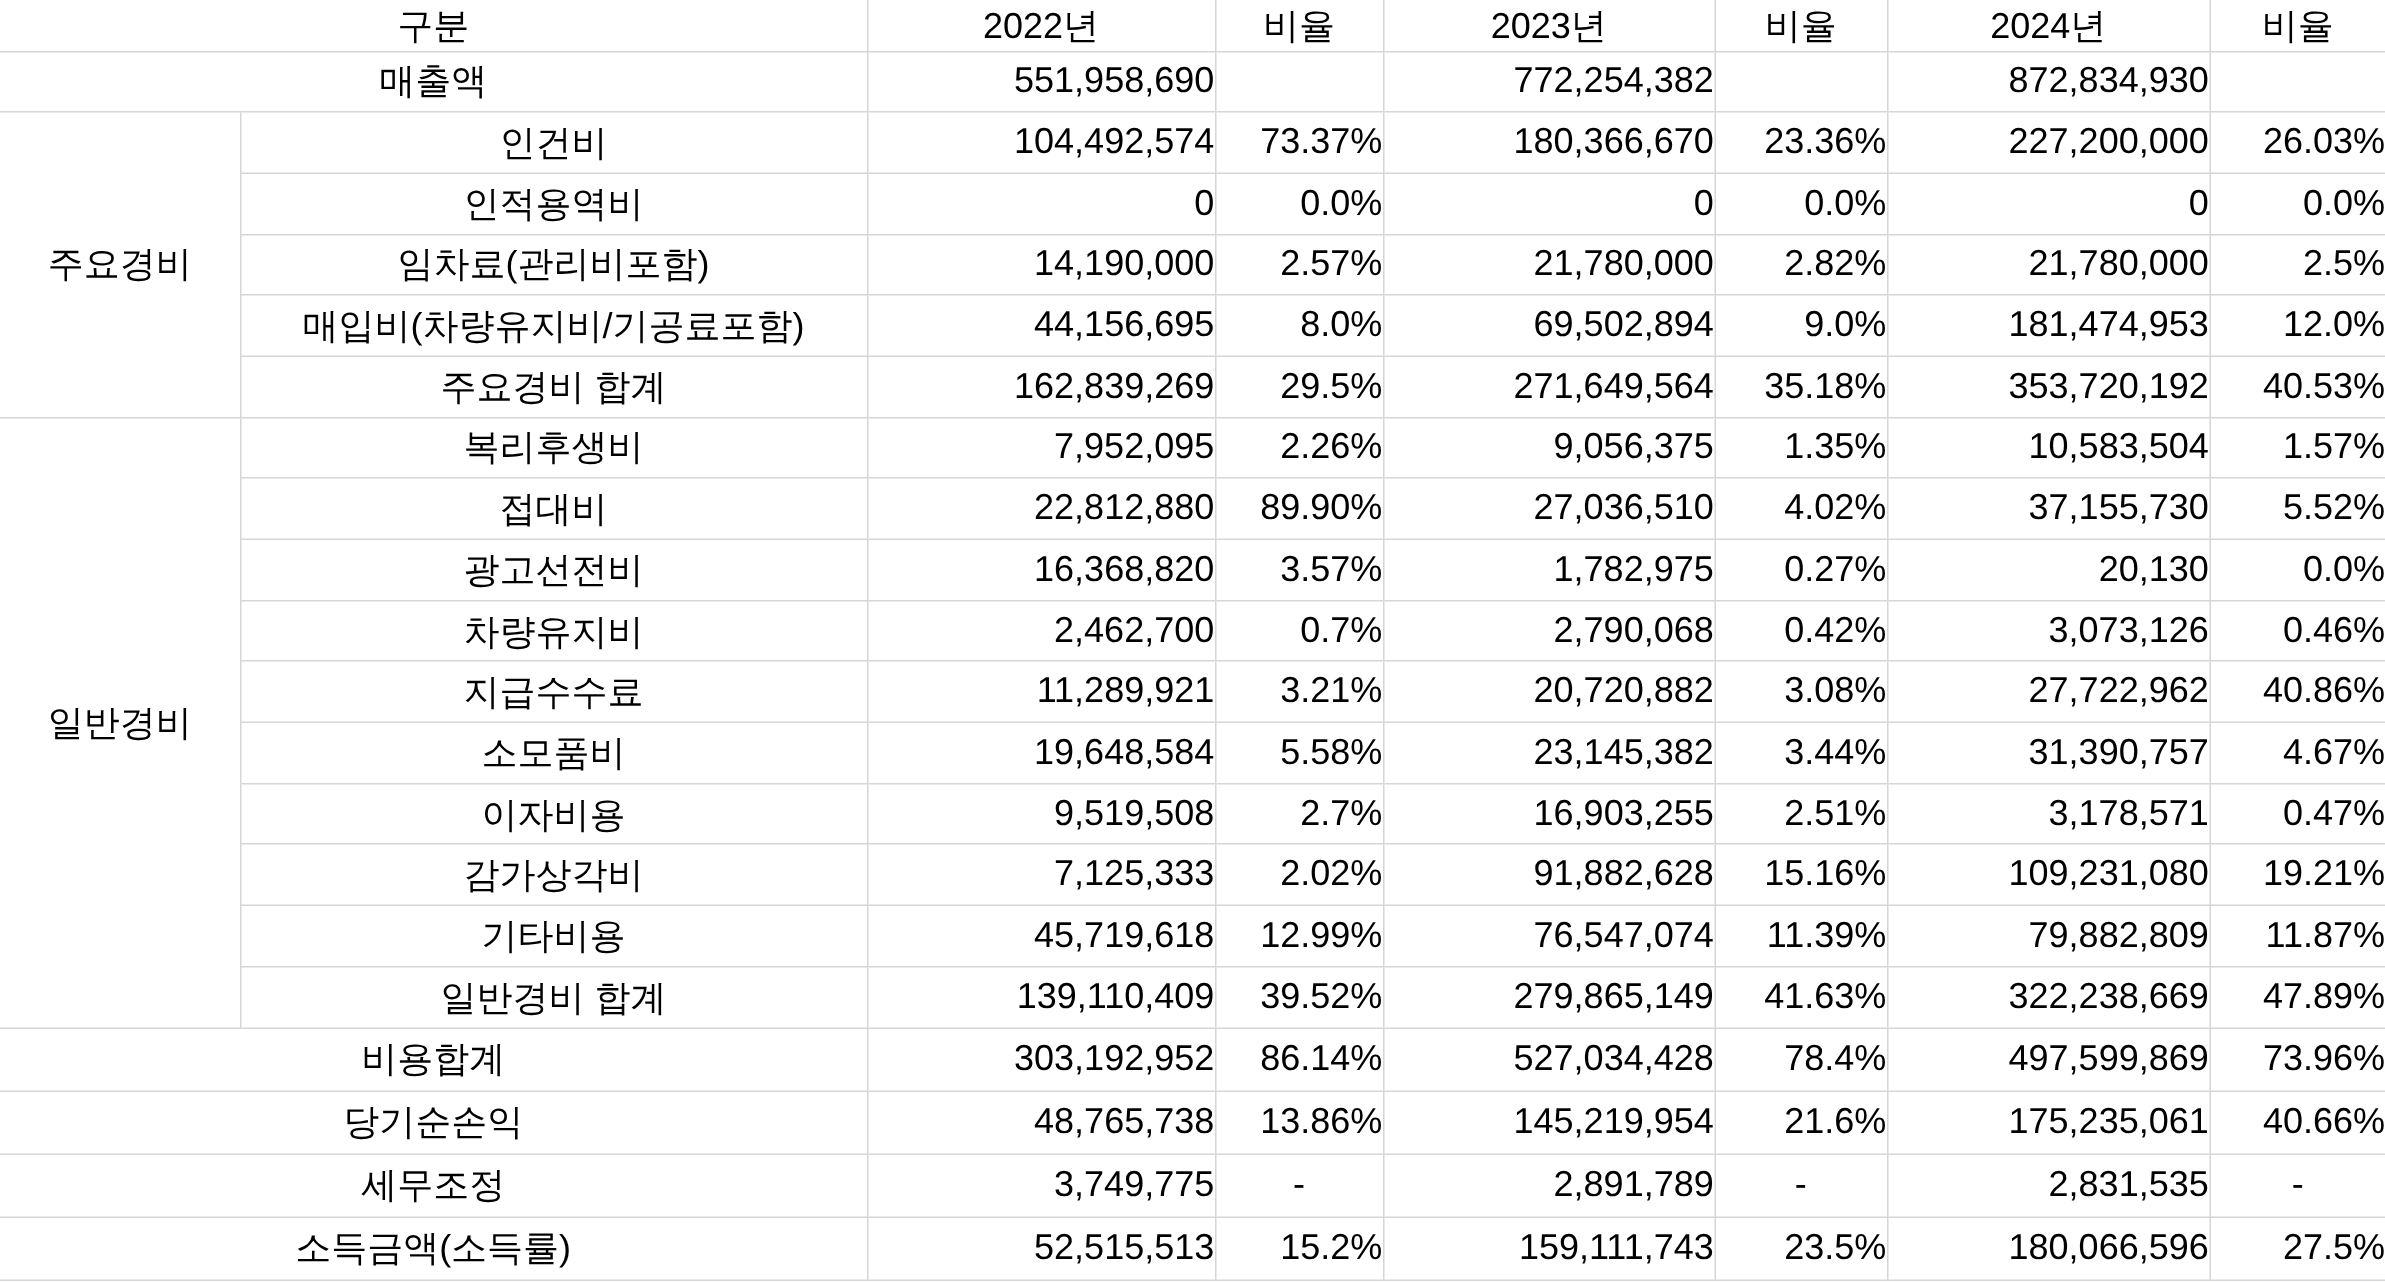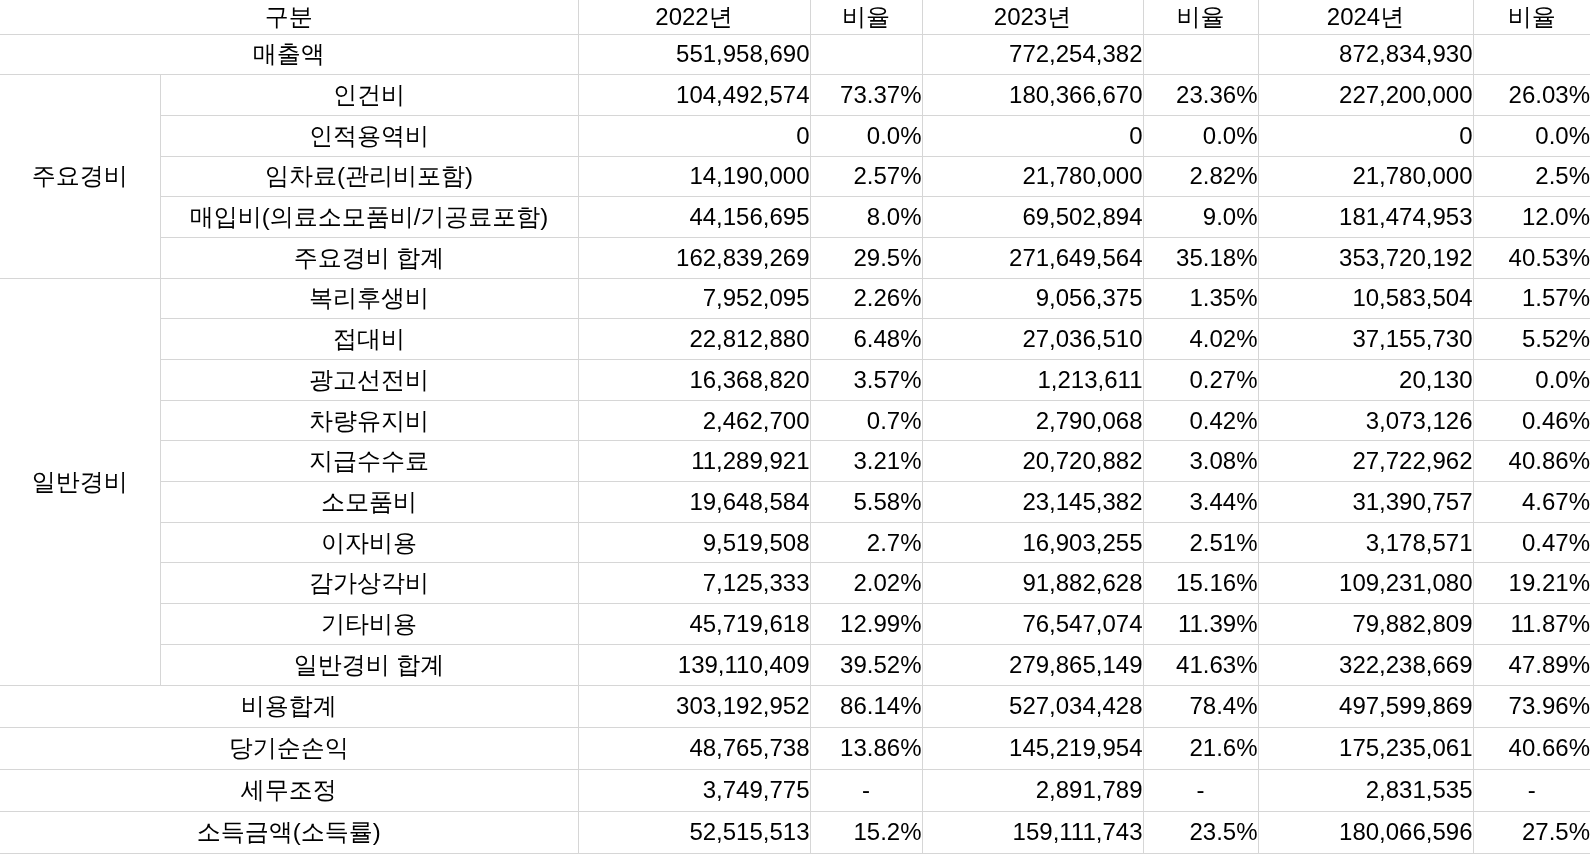--- a/index.html
+++ b/index.html
@@ -90,21 +90,21 @@
       <tr>
         <td class="label-cell">임차료(관리비포함)</td>
         <td class="num-cell">14,190,000</td>
         <td class="ratio-cell">2.57%</td>
         <td class="num-cell">21,780,000</td>
         <td class="ratio-cell">2.82%</td>
         <td class="num-cell">21,780,000</td>
         <td class="ratio-cell">2.5%</td>
       </tr>
       <tr>
-        <td class="label-cell">매입비(의료소모품비/기공료포함)</td>
+        <td class="label-cell">매입비(차량유지비/기공료포함)</td>
         <td class="num-cell">44,156,695</td>
         <td class="ratio-cell">8.0%</td>
         <td class="num-cell">69,502,894</td>
         <td class="ratio-cell">9.0%</td>
         <td class="num-cell">181,474,953</td>
         <td class="ratio-cell">12.0%</td>
       </tr>
       <tr>
         <td class="label-cell">주요경비 합계</td>
         <td class="num-cell">162,839,269</td>
@@ -120,31 +120,31 @@
         <td class="num-cell">7,952,095</td>
         <td class="ratio-cell">2.26%</td>
         <td class="num-cell">9,056,375</td>
         <td class="ratio-cell">1.35%</td>
         <td class="num-cell">10,583,504</td>
         <td class="ratio-cell">1.57%</td>
       </tr>
       <tr>
         <td class="label-cell">접대비</td>
         <td class="num-cell">22,812,880</td>
-        <td class="ratio-cell">6.48%</td>
+        <td class="ratio-cell">89.90%</td>
         <td class="num-cell">27,036,510</td>
         <td class="ratio-cell">4.02%</td>
         <td class="num-cell">37,155,730</td>
         <td class="ratio-cell">5.52%</td>
       </tr>
       <tr>
         <td class="label-cell">광고선전비</td>
         <td class="num-cell">16,368,820</td>
         <td class="ratio-cell">3.57%</td>
-        <td class="num-cell">1,213,611</td>
+        <td class="num-cell">1,782,975</td>
         <td class="ratio-cell">0.27%</td>
         <td class="num-cell">20,130</td>
         <td class="ratio-cell">0.0%</td>
       </tr>
       <tr>
         <td class="label-cell">차량유지비</td>
         <td class="num-cell">2,462,700</td>
         <td class="ratio-cell">0.7%</td>
         <td class="num-cell">2,790,068</td>
         <td class="ratio-cell">0.42%</td>

